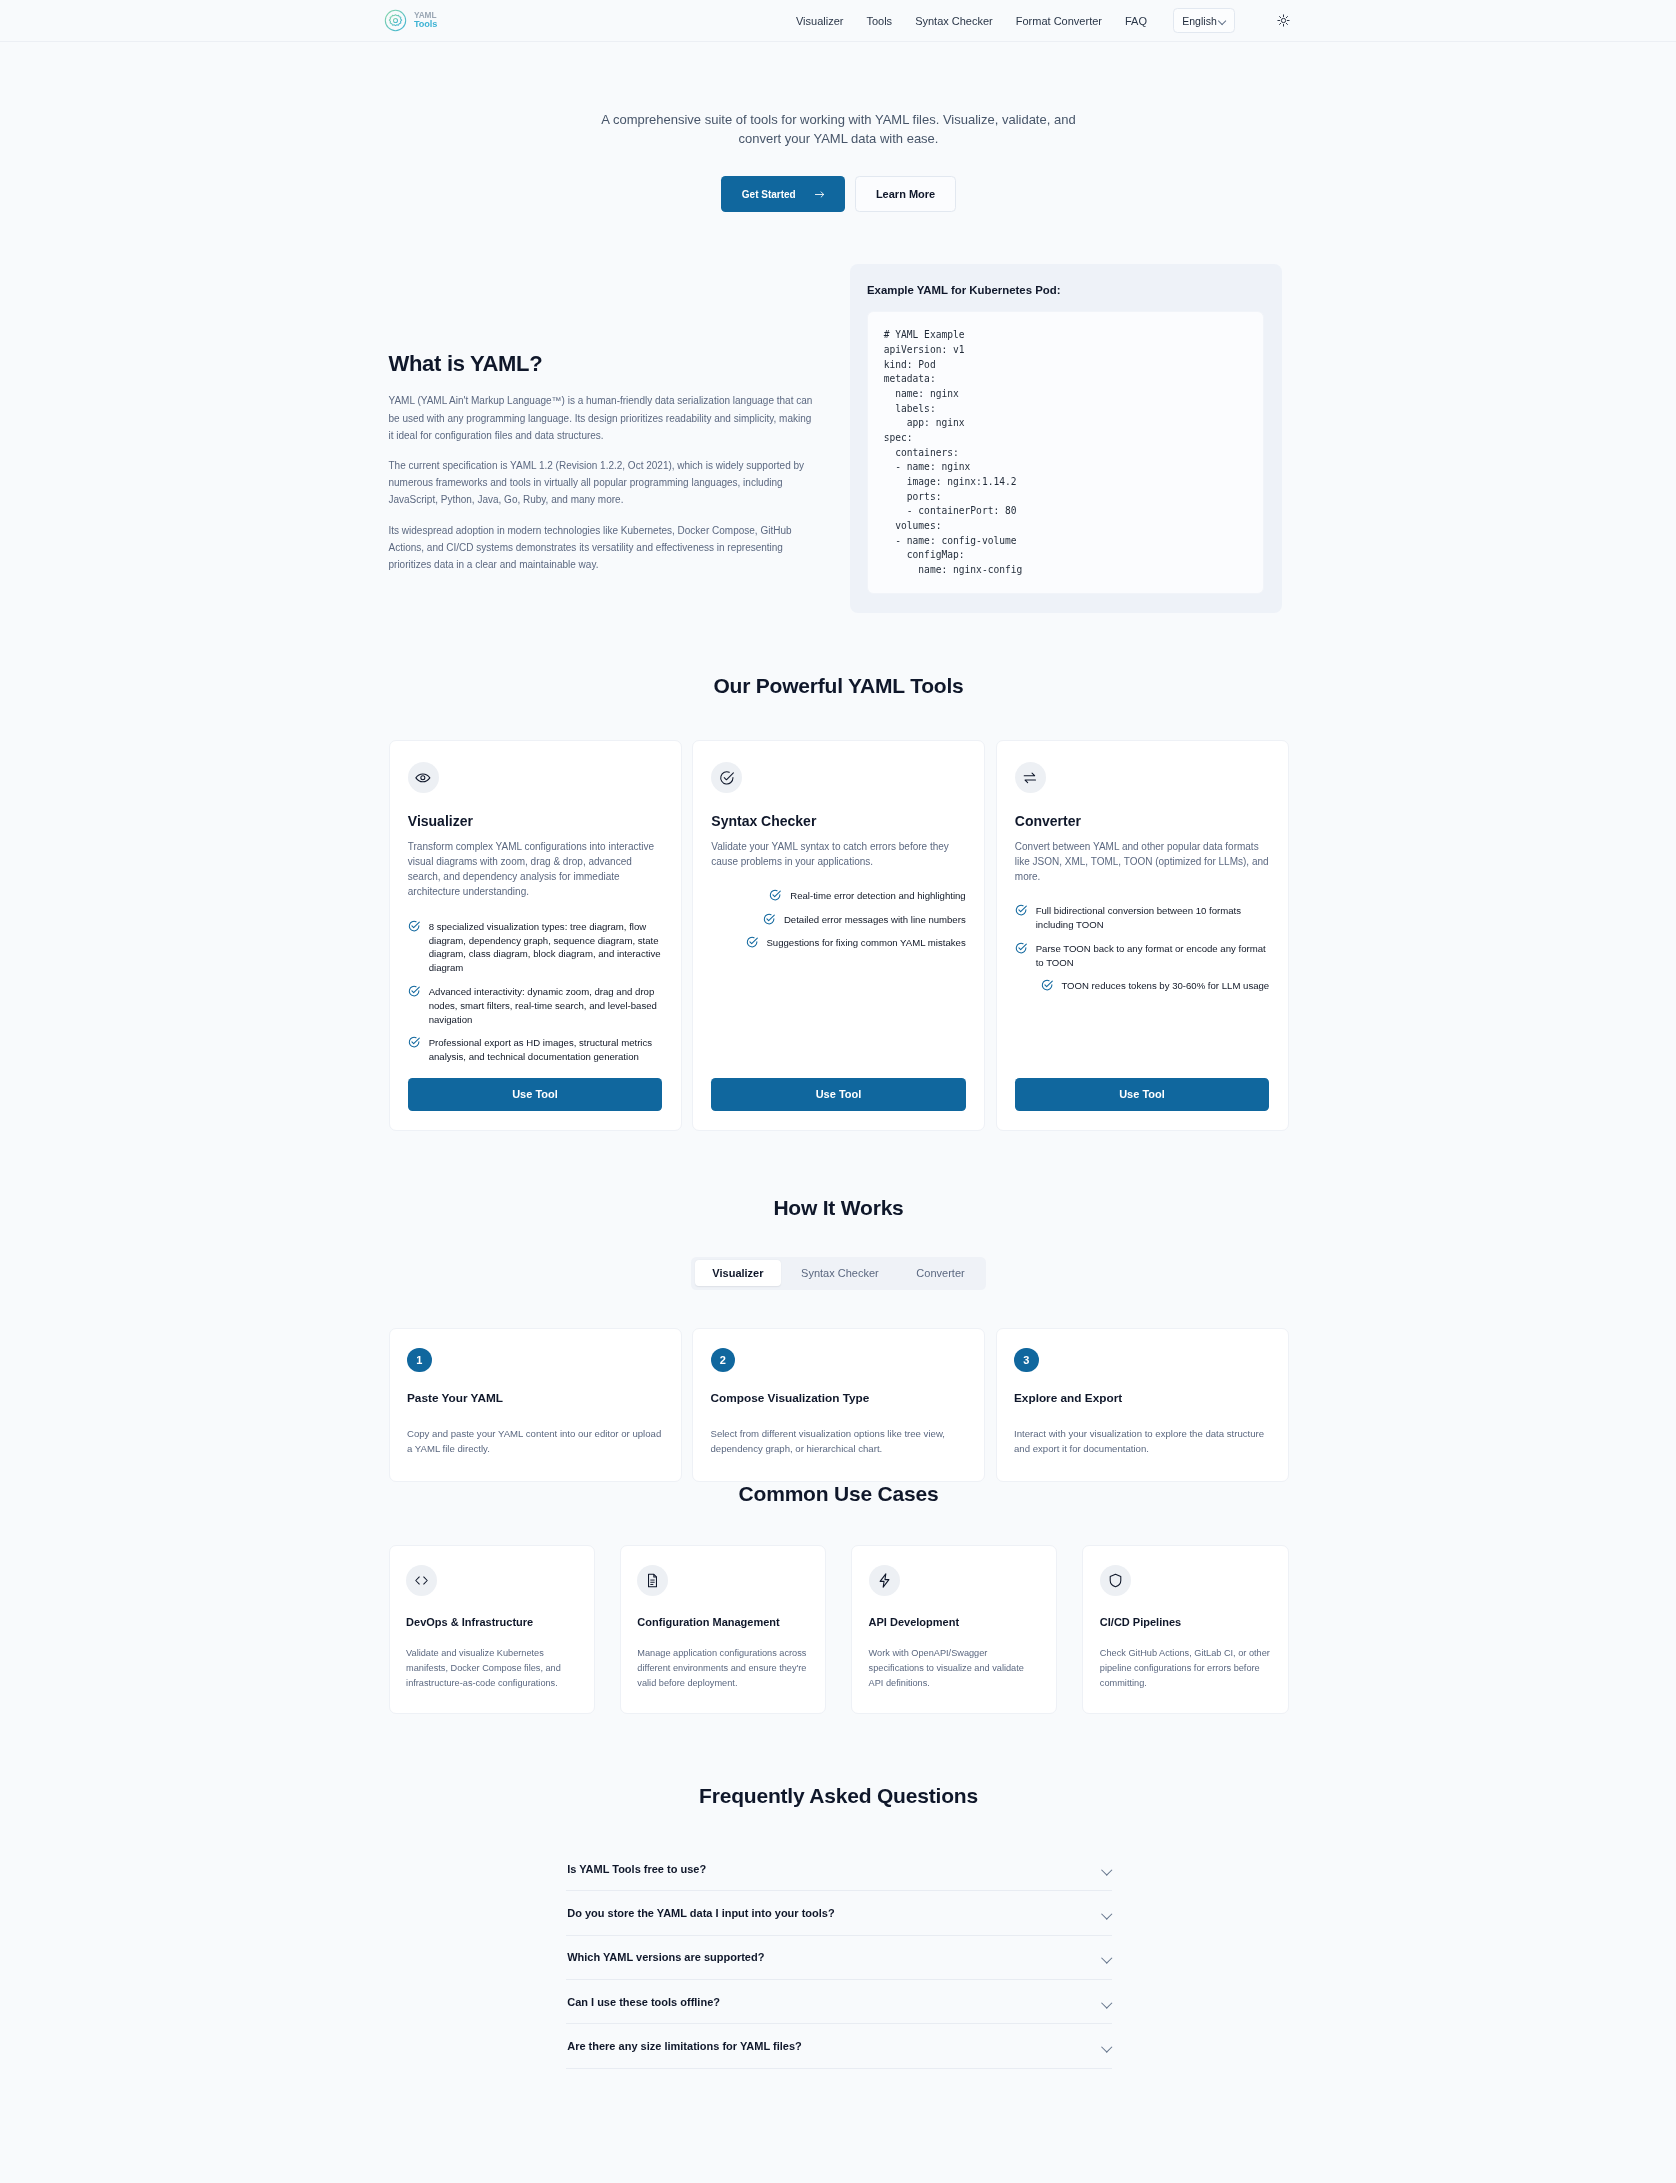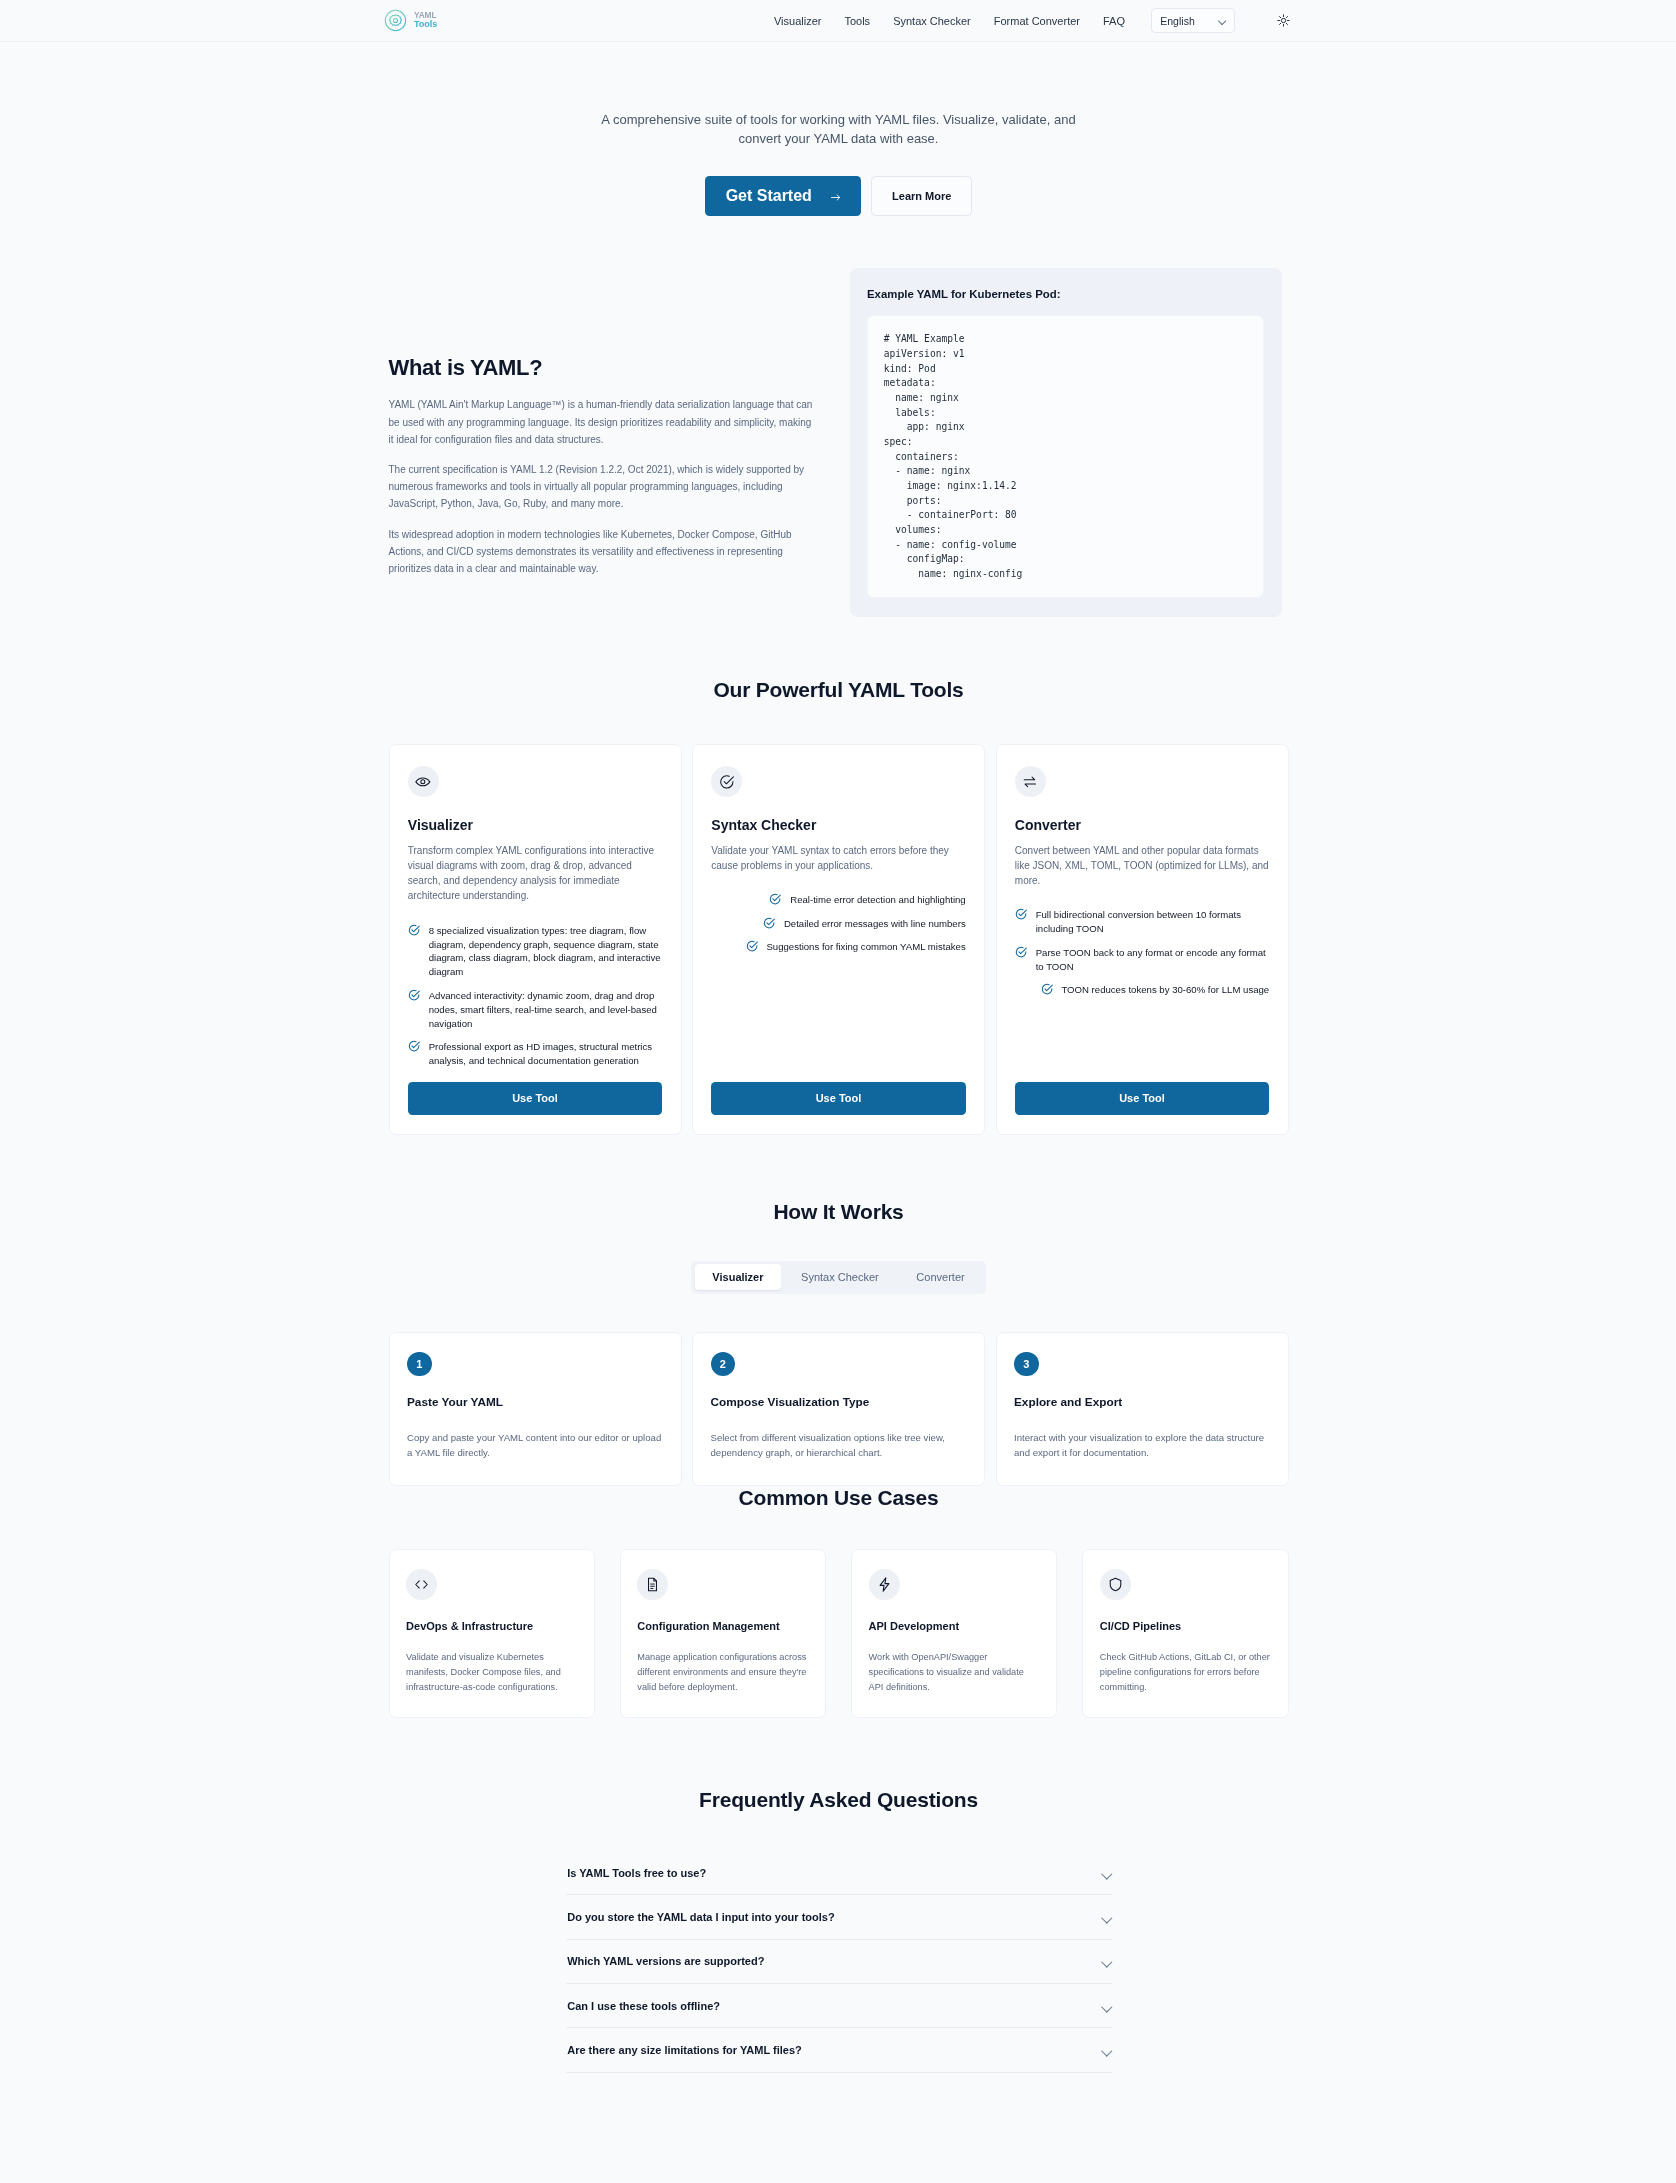--- a/index.html
+++ b/index.html
@@ -26,21 +26,21 @@
   .brand-mark { width: 23px; height: 23px; }
   .brand-word { display:flex; flex-direction:column; line-height: 1.0; }
   .brand-word .w1 { font-size: 8.3px; font-weight: 700; color: #9aa6b4; letter-spacing: -0.1px;}
   .brand-word .w2 { font-size: 9.2px; font-weight: 700; color: #3fb3d4; letter-spacing: -0.1px; margin-top:0.9px;}
   .nav { margin-left: auto; display: flex; align-items: center; gap: 23px; }
   .nav a {
     font-size: 11px; color: #2a3648; text-decoration: none; font-weight: 400;
     white-space: nowrap;
   }
   .lang-select {
-    display:flex; align-items:center; gap: 23px;
+    display:flex; align-items:center; gap: 1px;
     border: 0.4px solid #e2e8f0; border-radius: 4.4px;
     background: #fcfdfe;
     padding: 5.2px 8.7px; font-size: 10.5px; color: #1e293b;
     margin-left: 2.6px;
   }
   .chev { width: 7.9px; height: 7.9px; display:inline-block; position: relative; }
   .chev::after {
     content:""; position:absolute; left: 0.9px; top: 1.3px;
     width: 5.2px; height: 5.2px;
     border-right: 1.1px solid #64748b; border-bottom: 1.1px solid #64748b;
@@ -56,21 +56,21 @@
   .hero h1 .c1 { color: #4bbfd8; }
   .hero h1 .c2 { color: #7fd1a5; }
   .hero h1 .c3 { color: #4bbfd8; }
   .hero p {
     margin: 20px auto 0; max-width: 493px;
     font-size: 13px; line-height: 1.48; color: #475569; font-weight: 400;
   }
   .hero-btns { margin-top: 28px; display:flex; justify-content:center; gap: 9.6px; }
   .btn-primary {
     background: #10679e; color:#fff; border:none; border-radius: 4.4px;
-    font-size: 16px; font-weight: 600; padding: 11px 21px;
+    font-size: 10px; font-weight: 600; padding: 11px 21px;
     display:flex; align-items:center; gap: 19px; cursor:pointer;
     font-family: "Liberation Sans", sans-serif;
   }
   .btn-secondary {
     background: #fbfcfe; color:#0f172a; border:0.4px solid #e2e8f0; border-radius: 4.4px;
     font-size: 11px; font-weight: 600; padding: 11px 20px; cursor:pointer;
     font-family: "Liberation Sans", sans-serif;
   }
 
   

